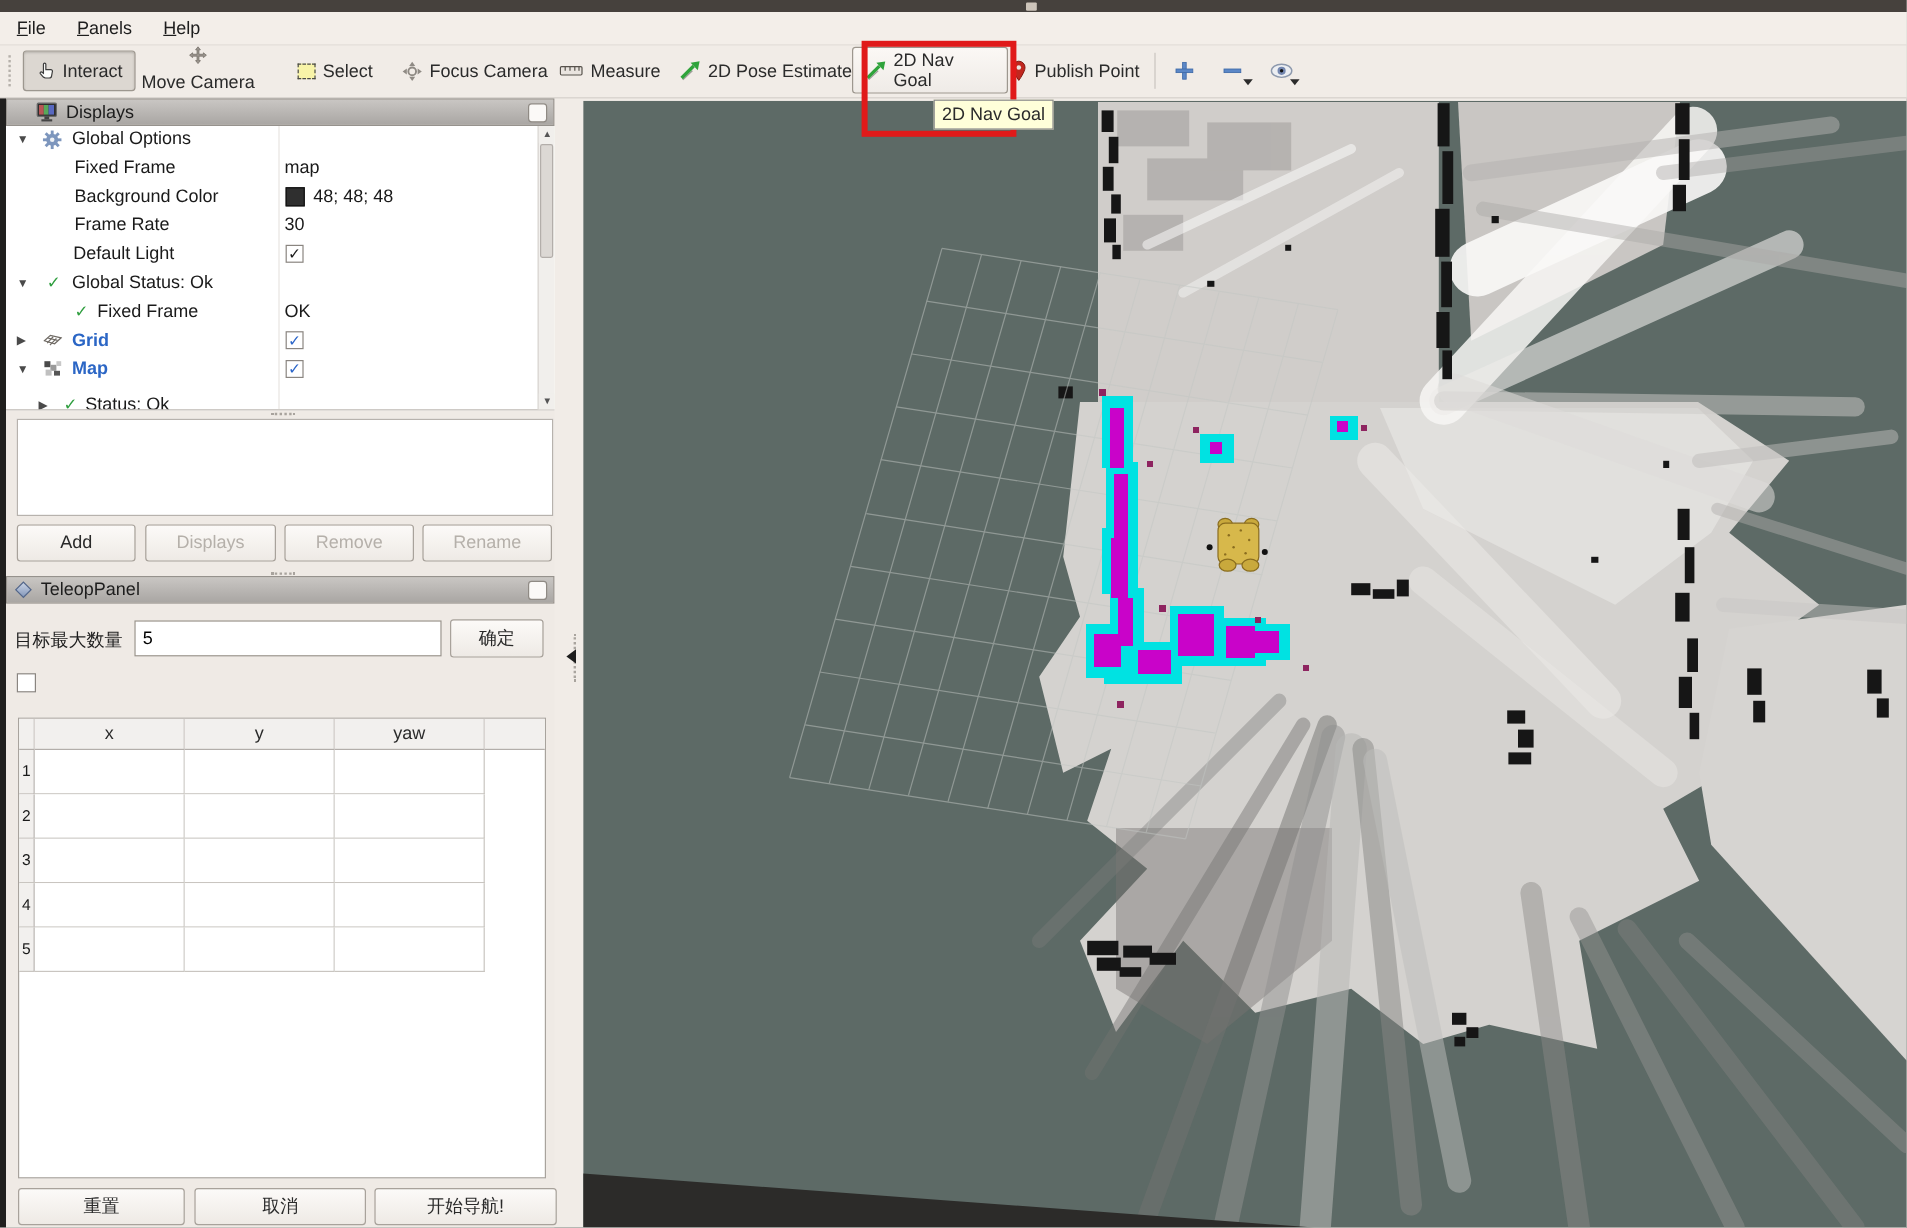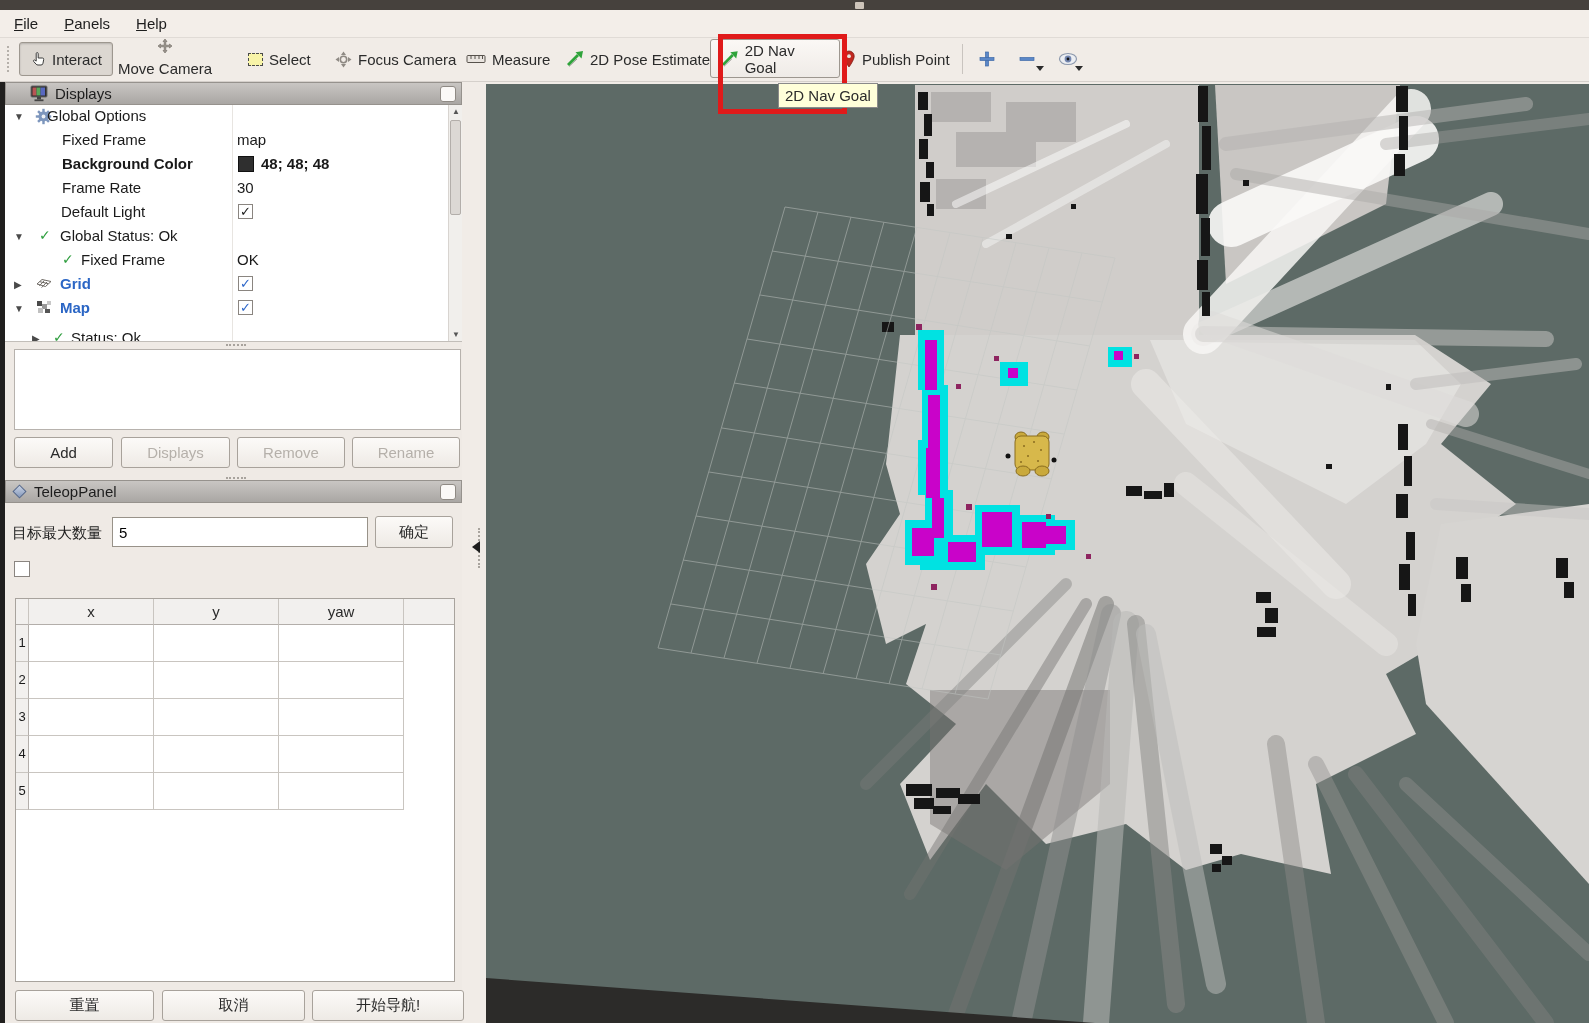--- a/index.html
+++ b/index.html
@@ -200,29 +200,29 @@
     <svg class="ic" style="position:absolute;left:30px;top:3px;" width="17" height="17" viewBox="0 0 17 17">
         <g fill="#7d96bd">
           <rect x="7.3" y="0.8" width="2.4" height="15.4"></rect>
           <rect x="0.8" y="7.3" width="15.4" height="2.4"></rect>
           <rect x="7.3" y="0.8" width="2.4" height="15.4" transform="rotate(45 8.5 8.5)"></rect>
           <rect x="7.3" y="0.8" width="2.4" height="15.4" transform="rotate(-45 8.5 8.5)"></rect>
           <circle cx="8.5" cy="8.5" r="5"></circle>
         </g>
         <circle cx="8.5" cy="8.5" r="1.9" fill="#eef1f5"></circle>
       </svg>
-    <span class="t-label" style="left:42px;">Global Options</span>
+    <span class="t-label" style="left:55px;">Global Options</span>
   </div>
 
   <div class="trow" style="top:24px;">
     <span class="t-label" style="left:57px;">Fixed Frame</span>
     <span class="t-value">map</span>
   </div>
 
-  <div class="trow" style="top:48px;font-weight:bold;">
+  <div class="trow" style="top:48px;">
     <span class="t-label" style="left:57px;">Background Color</span>
     <span class="swatch"></span>
     <span class="t-value" style="left:256px;">48; 48; 48</span>
   </div>
 
   <div class="trow" style="top:72px;">
     <span class="t-label" style="left:57px;">Frame Rate</span>
     <span class="t-value">30</span>
   </div>
 

